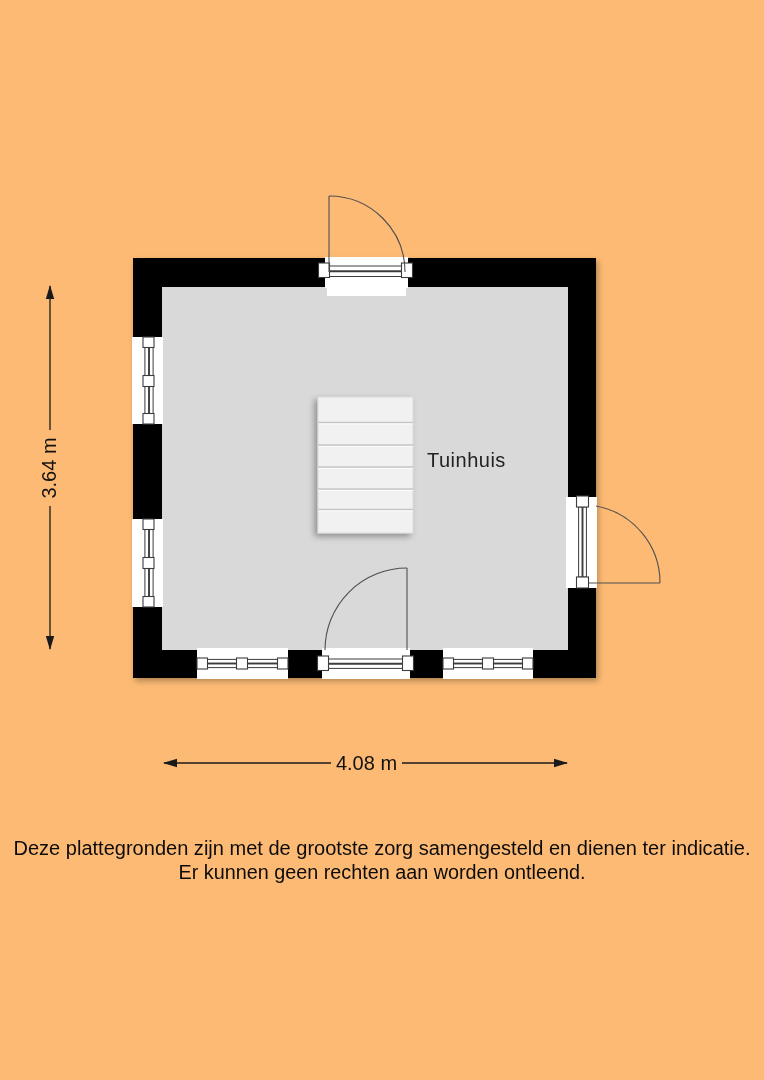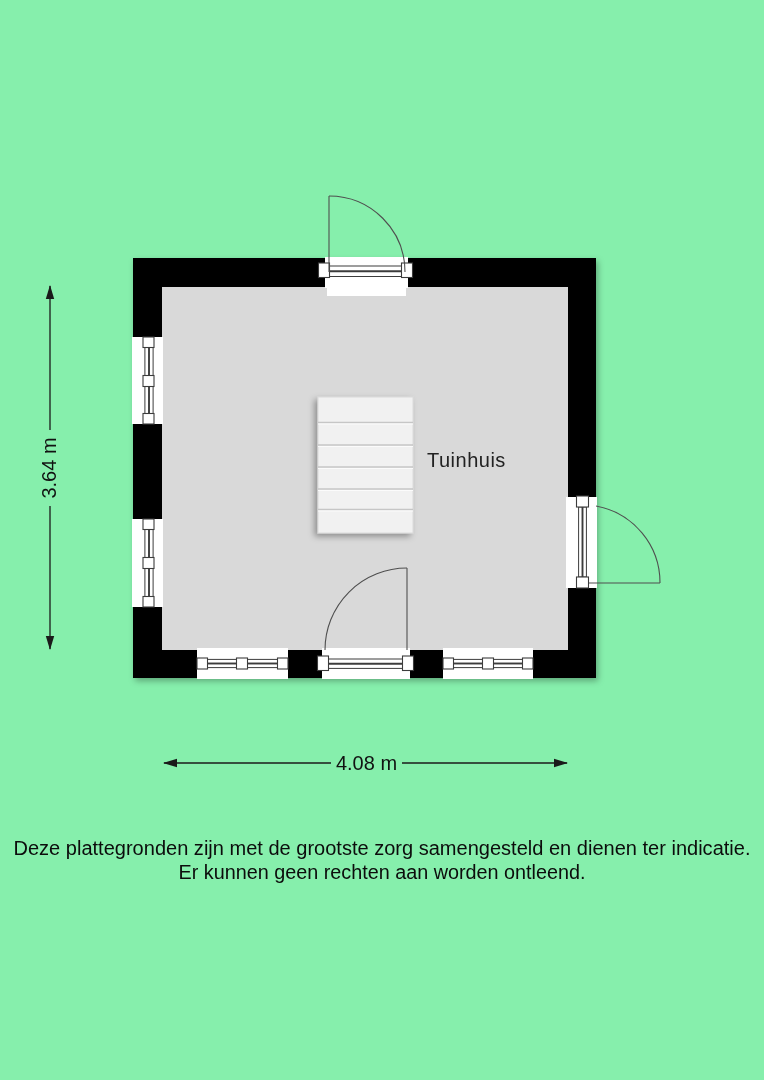--- a/index.html
+++ b/index.html
@@ -1,20 +1,20 @@
 <!DOCTYPE html>
 <html><head>
 <meta charset="utf-8">
 <style>
   html, body { margin: 0; padding: 0; background: #ffffff; }
   .page {
     position: relative;
     width: 764px;
     height: 1080px;
-    background: #86efac;
+    background: #fdba74;
     overflow: hidden;
     font-family: "Liberation Sans", sans-serif;
   }
   svg { display: block; }
 
   .cap       { fill: #ffffff; stroke: #3c3c3c; stroke-width: 1.1; }
   .glaze     { fill: none;    stroke: #3c3c3c; stroke-width: 1;   }
   .glaze-mid { stroke: #3c3c3c; stroke-width: 1.9; }
   .swing     { fill: none; stroke: #4f4f4f; stroke-width: 1.1; }
 

